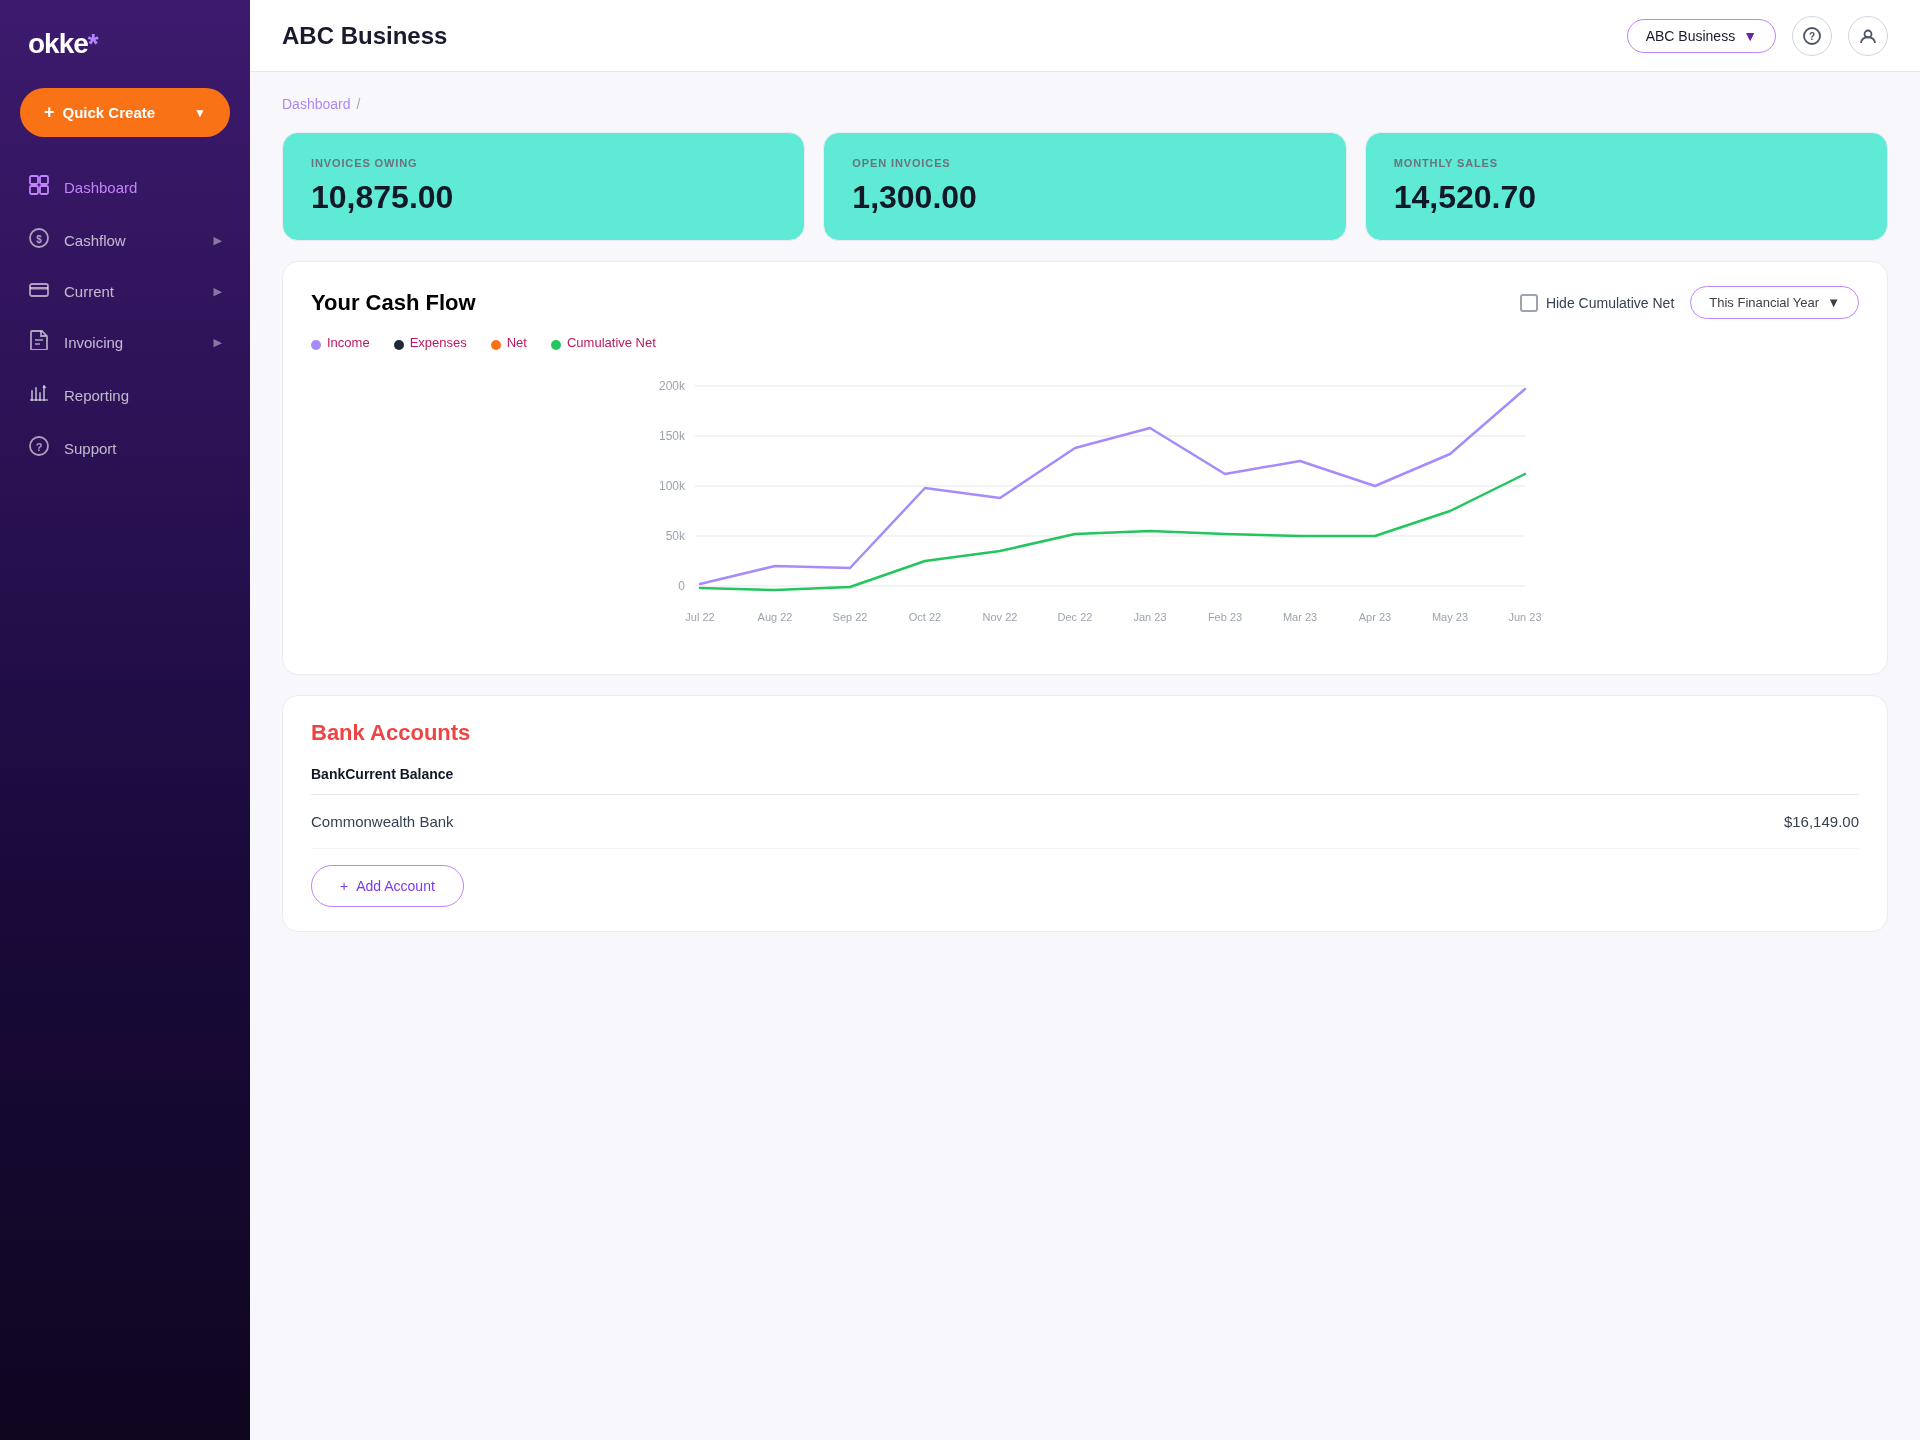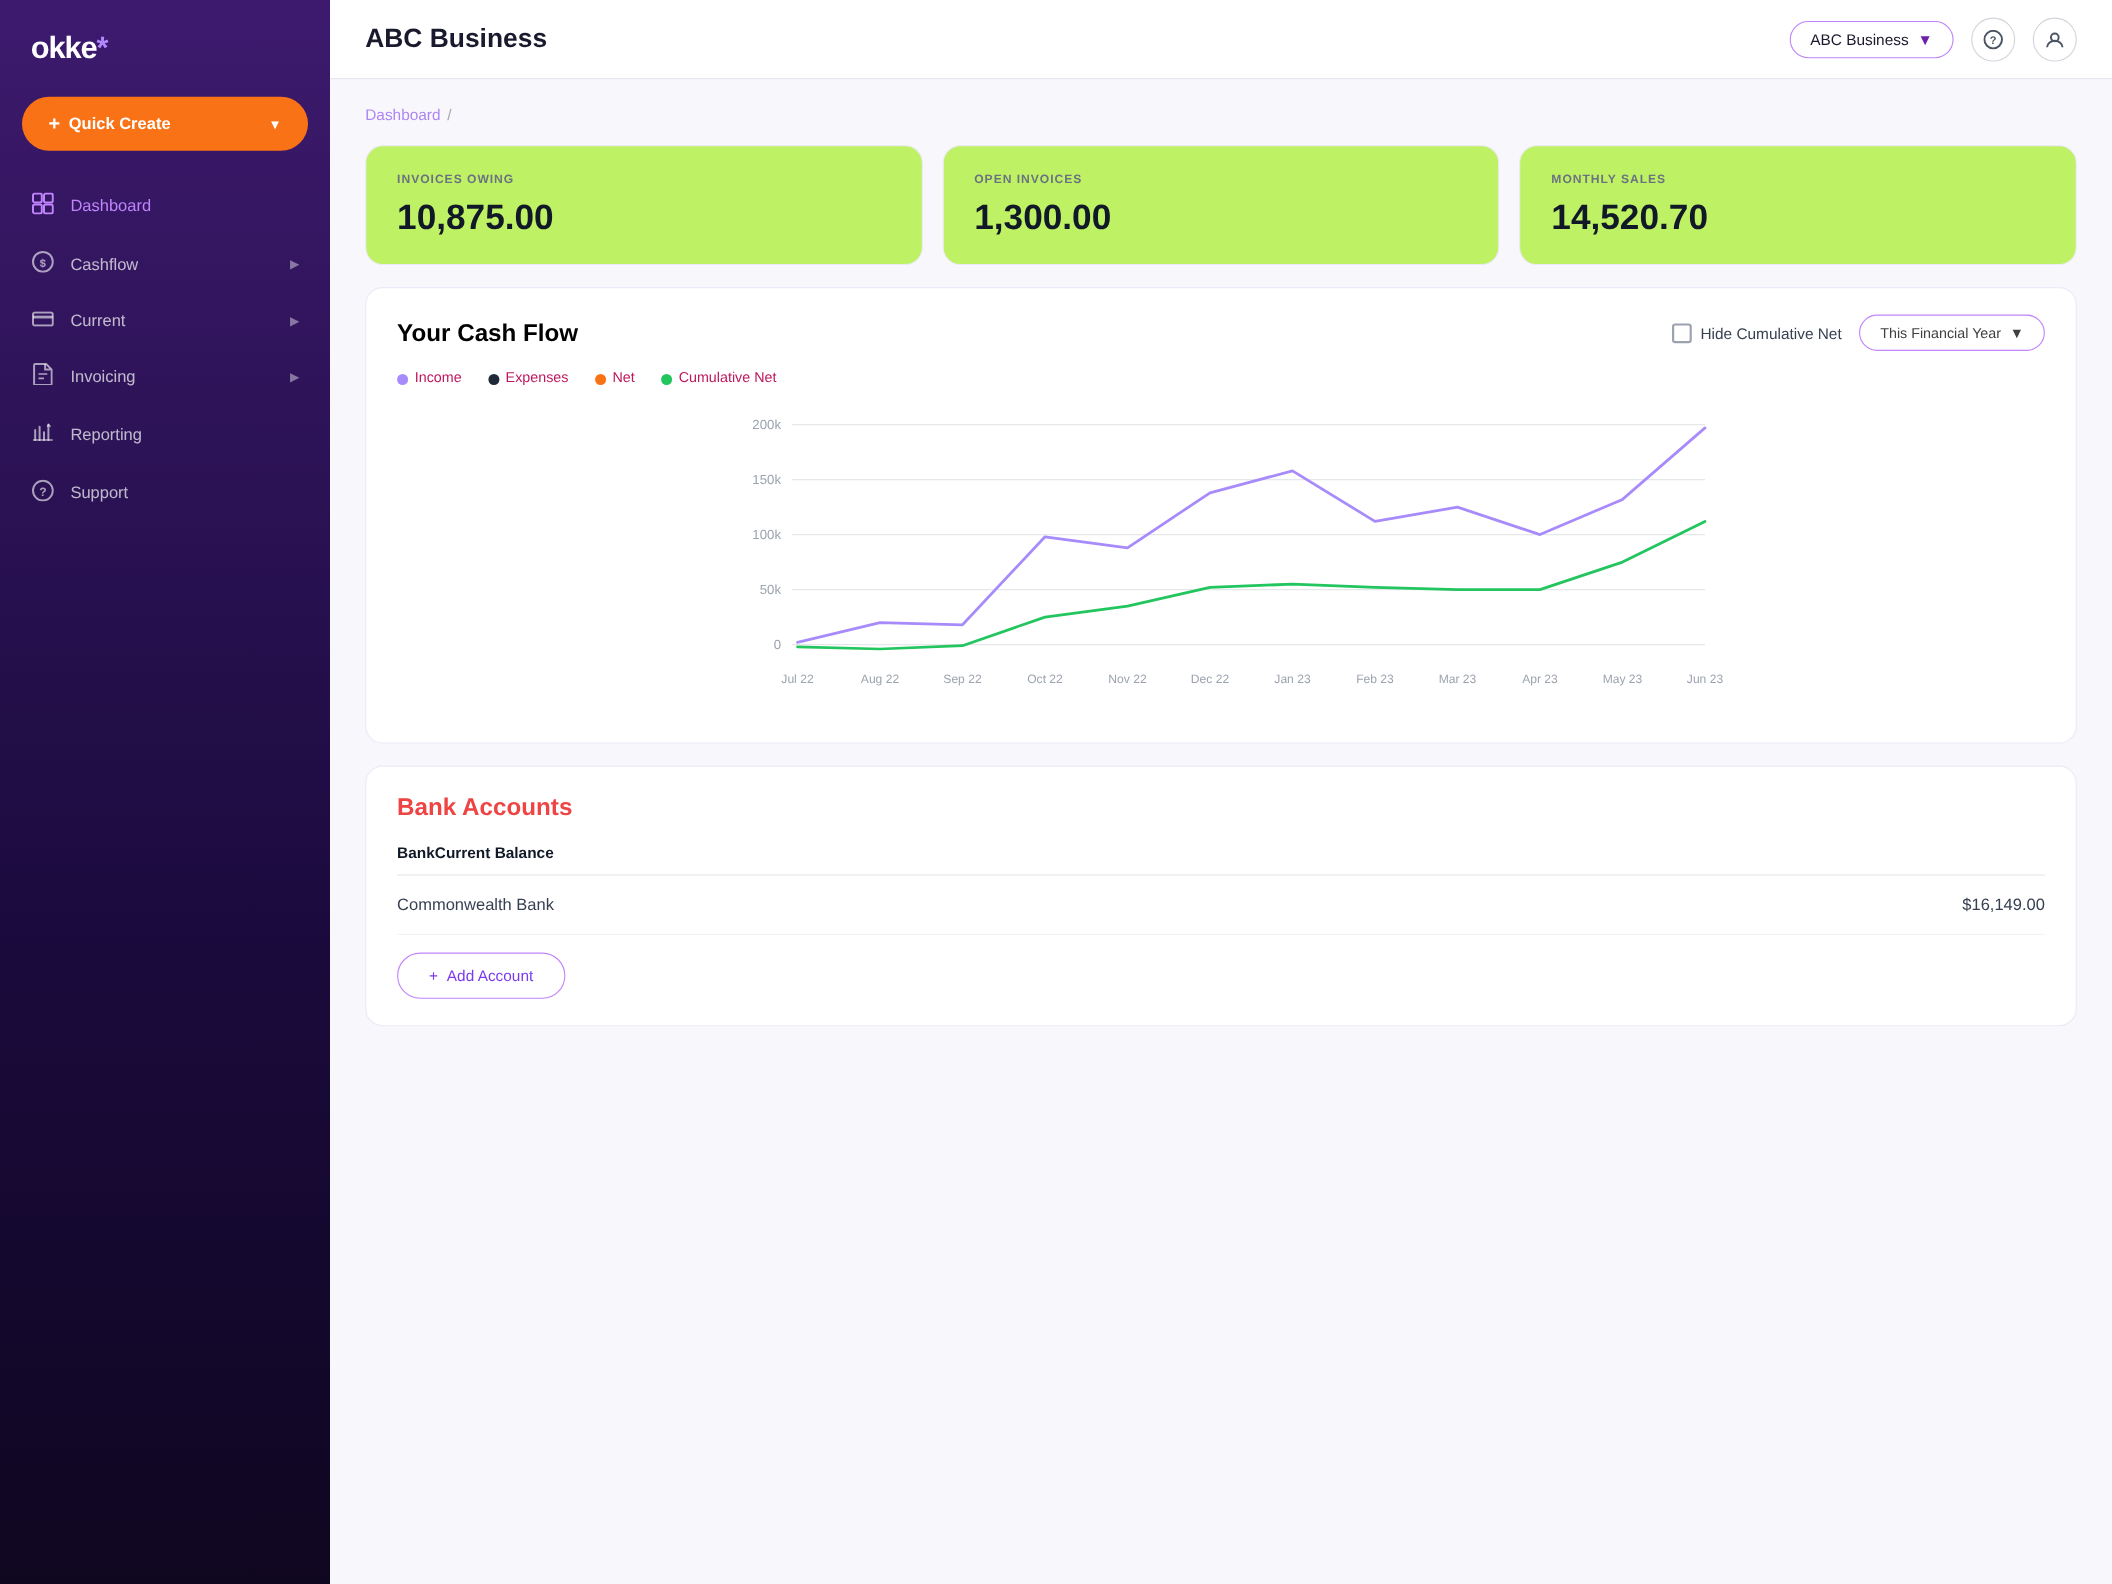--- a/index.html
+++ b/index.html
@@ -1,20 +1,20 @@
 <!DOCTYPE html>
 <html><head>
   <meta charset="utf-8">
   <style>
     * { box-sizing: border-box; margin: 0; padding: 0; }
     body { font-family: -apple-system, BlinkMacSystemFont, 'Segoe UI', sans-serif; background: #f5f5f7; display: flex; height: 100vh; overflow: hidden; }
 
     
     .sidebar {
-      width: 300px;
+      width: 250px;
       background: linear-gradient(180deg, #3d1a6e 0%, #1a0a3c 60%, #0f0620 100%);
       display: flex;
       flex-direction: column;
       padding: 0;
       flex-shrink: 0;
       height: 100vh;
     }
     .sidebar-logo {
       padding: 28px 28px 20px 28px;
       color: white;
@@ -127,21 +127,21 @@
     .breadcrumb span { opacity: 0.6; color: #6b7280; }
 
     
     .stats-grid {
       display: grid;
       grid-template-columns: 1fr 1fr 1fr;
       gap: 18px;
       margin-bottom: 20px;
     }
     .stat-card {
-      background: #bef264;
+      background: #5eead4;
       border-radius: 16px;
       padding: 24px 28px;
       border: 1px solid #ede9f6;
     }
     .stat-label {
       font-size: 11px;
       font-weight: 700;
       letter-spacing: 0.08em;
       color: #6b7280;
       text-transform: uppercase;

